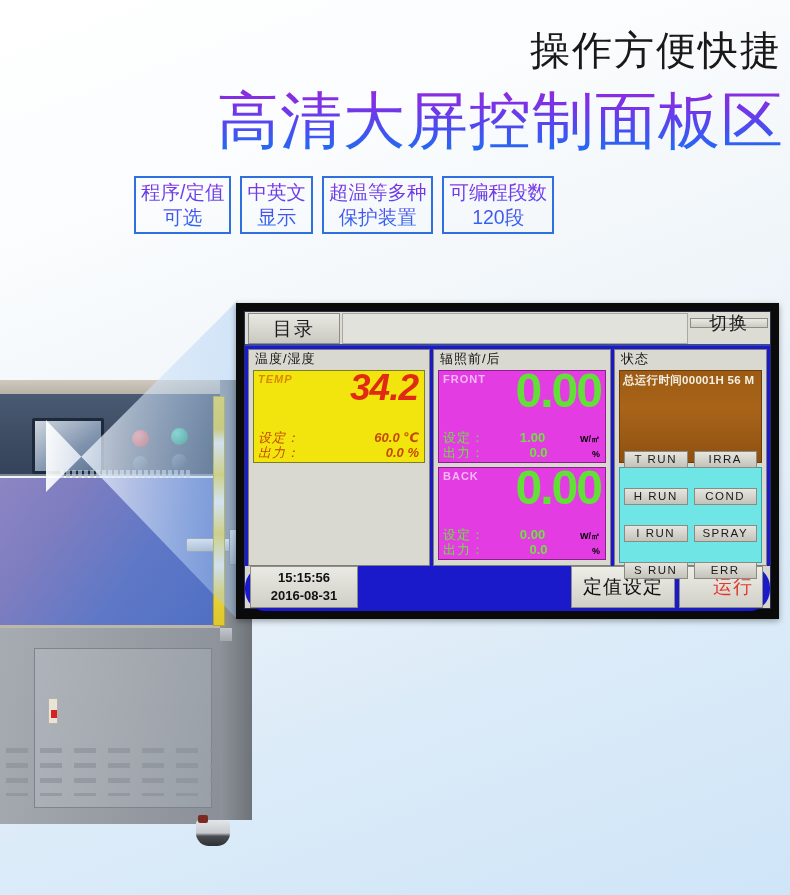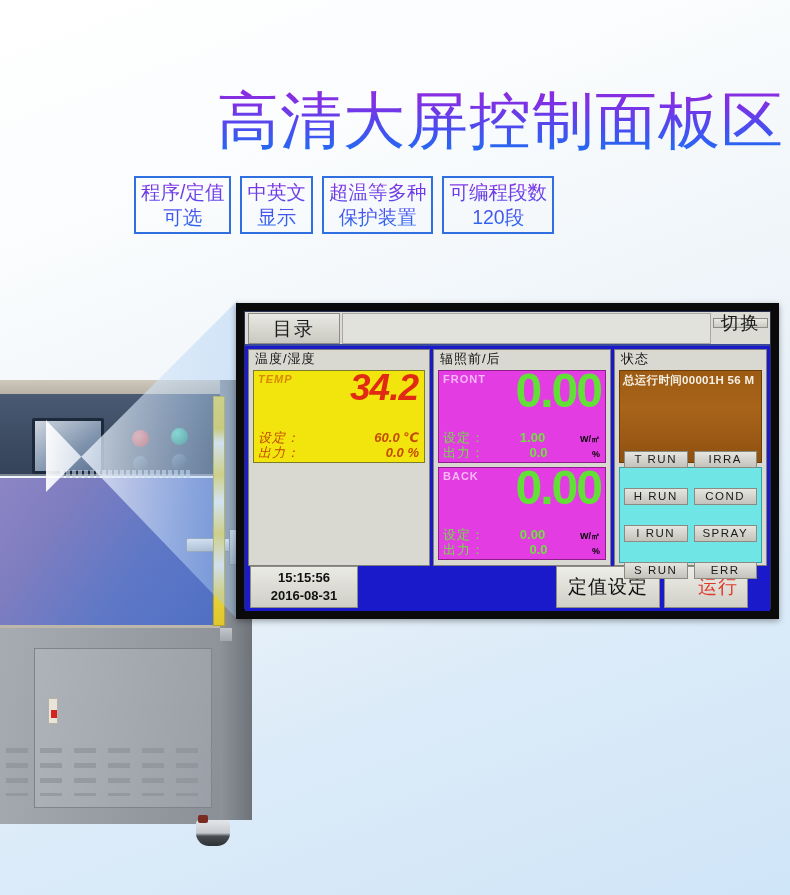--- a/index.html
+++ b/index.html
@@ -182,21 +182,21 @@
   }
   .hmi-tab {
     width: 92px; margin: 1px 0 0 3px;
     background: linear-gradient(180deg,#e9e9e3,#c9c9c1);
     border: 1px solid #8d8d86;
     display: flex; align-items: center; justify-content: center;
     font-size: 19px; color: #1b1b1b; letter-spacing: 2px;
   }
   .hmi-topfill { flex: 1; margin: 1px 2px 0 2px; background: #e2e2dc; border: 1px solid #a9a9a2; }
   .hmi-tab-right {
-    width: 55px; margin: 6px 2px 16px 0;
+    width: 78px; margin: 6px 2px 16px 0;
     background: linear-gradient(180deg,#eaeae4,#cbcbc3);
     border: 1px solid #8d8d86;
     display: flex; align-items: center; justify-content: center;
     font-size: 18px; color: #1b1b1b; letter-spacing: 2px;
   }
   
   .hmi-body { flex: 1; display: flex; padding: 3px 3px 0 3px; gap: 3px; background: #1a1acb; }
   .col {
     background: #d9d9d1; border: 1px solid #7f7f78;
     display: flex; flex-direction: column;
@@ -265,44 +265,45 @@
   .led {
     background: linear-gradient(180deg,#e6e6e0,#c3c3bb);
     border: 1px solid #8b8b84;
     font-size: 11.5px; color: #1a1a1a; text-align: center;
     letter-spacing: 1.5px; padding: 1px 0 2px 0;
   }
 
   
   .hmi-bottom {
     height: 48px; background: #1a1acb;
-    display: flex; align-items: center; padding: 0 3px 3px 3px; gap: 4px;
+    display: flex; align-items: center; padding: 0 3px 3px 3px; gap: 4px; border-radius: 21px;
   }
   .clockbox {
     width: 108px; height: 42px; margin-left: 2px;
     background: linear-gradient(180deg,#eaeae4,#cfcfc7);
     border: 1px solid #8d8d86;
     display: flex; flex-direction: column; align-items: center; justify-content: center;
     font-size: 13px; color: #111; line-height: 1.4; font-weight: bold;
   }
   .bottom-spacer { flex: 1; }
   .btn-bottom {
     height: 42px; background: linear-gradient(180deg,#eeeee8,#d0d0c8);
     border: 1px solid #8d8d86;
     display: flex; align-items: center; justify-content: center;
     font-size: 19px; color: #111; letter-spacing: 1px;
   }
   .btn-set { width: 104px; }
-  .btn-run { width: 84px; margin-right: 19px; color: #e0392c; padding-left: 24px; }
+  .btn-run { width: 84px; margin-right: 4px; color: #e0392c; padding-left: 24px; }
 </style>
 </head>
 <body>
 
 <div id="page">
 
+  <div class="hero-sub">操作方便快捷</div>
   <div class="hero-title">高清大屏控制面板区</div>
 
   <div class="chips">
     <div class="chip">程序/定值
 可选</div>
     <div class="chip">中英文
 显示</div>
     <div class="chip">超温等多种
 保护装置</div>
     <div class="chip">可编程段数

